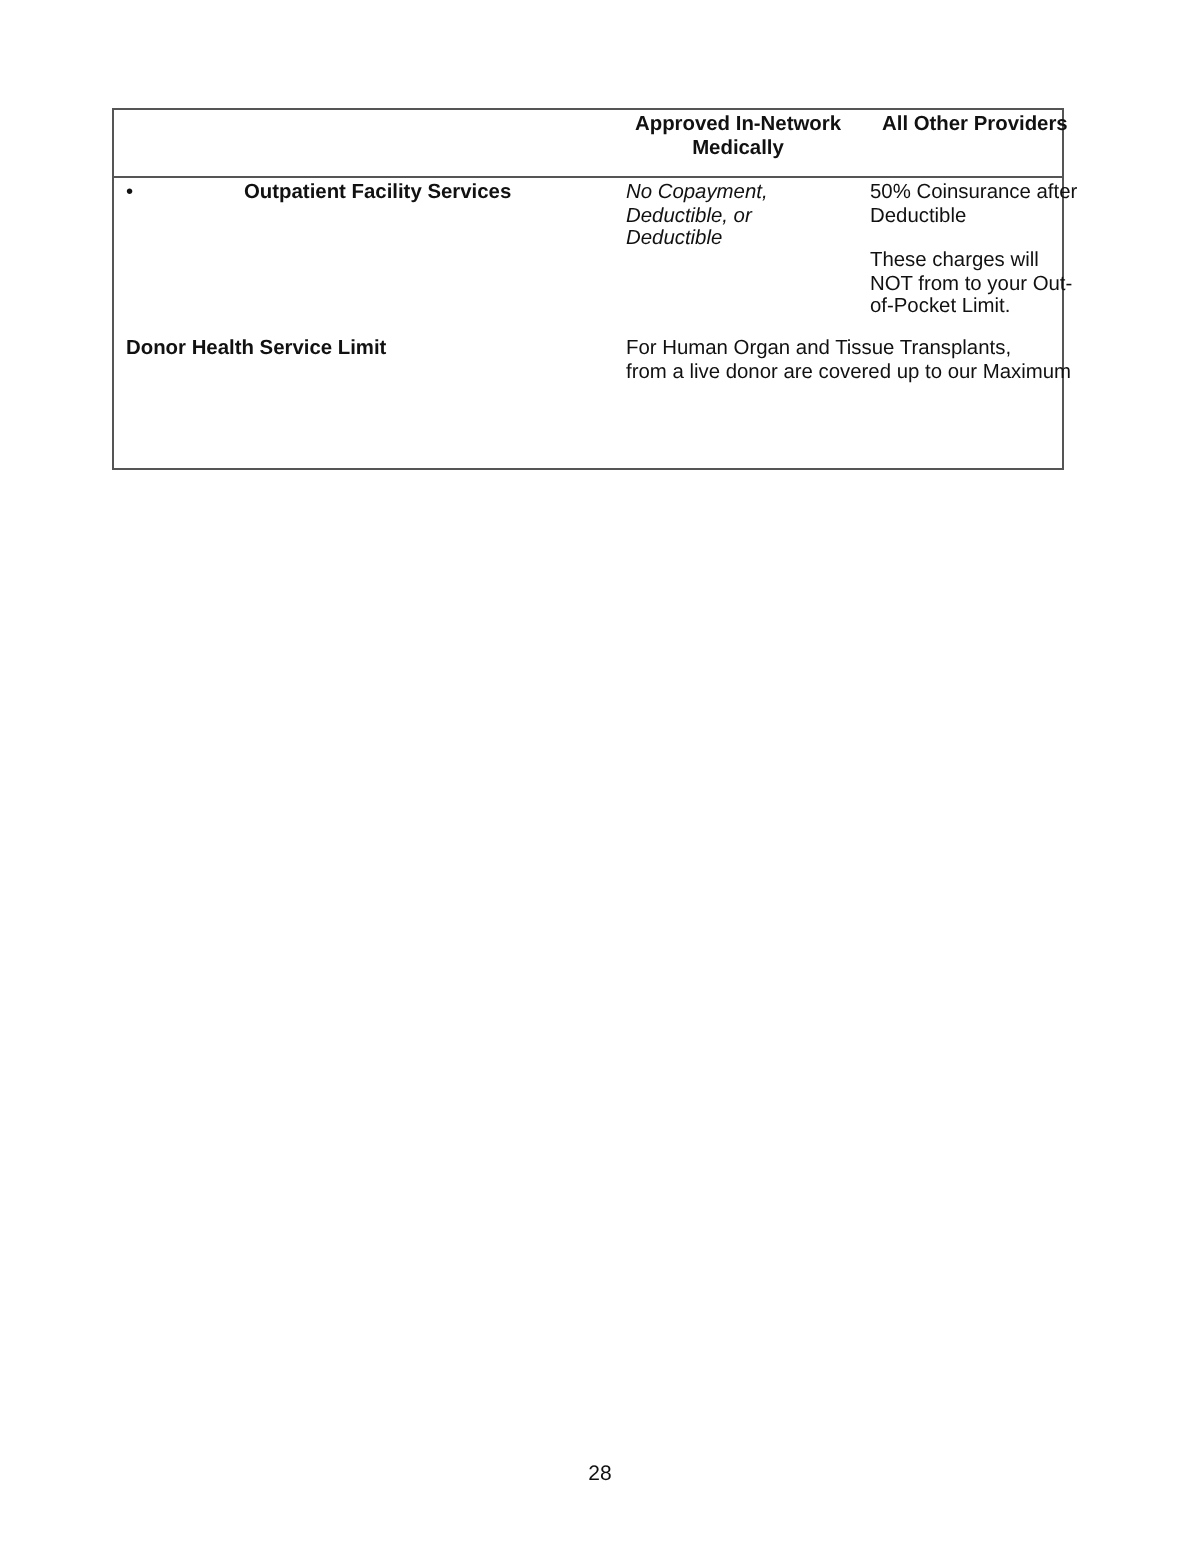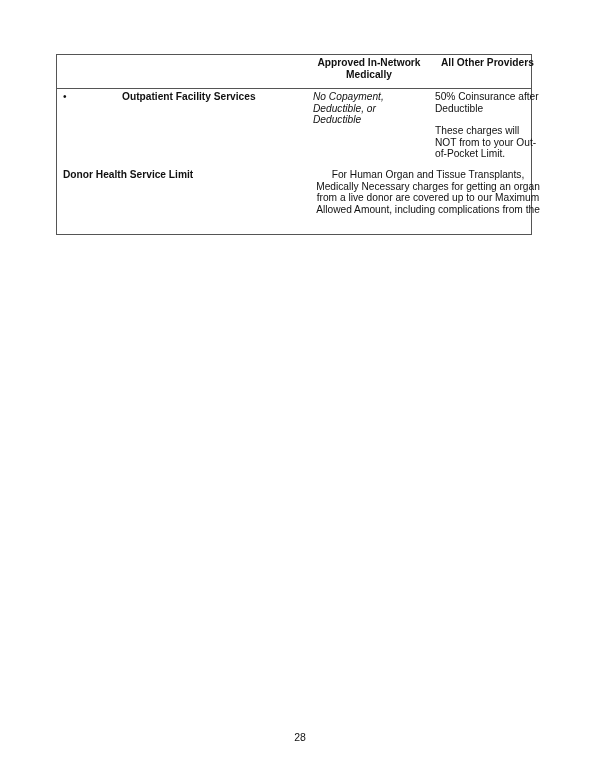--- a/index.html
+++ b/index.html
@@ -36,21 +36,19 @@
     <div>50% Coinsurance after</div>
     <div>Deductible</div>
   </div>
   <div class="cell" style="left:378px; top:70px; width:108px;">
     <div>These charges will</div>
     <div>NOT from to your Out-</div>
     <div>of-Pocket Limit.</div>
   </div>
 
   <div class="cell b" style="left:6px; top:114px;">Donor Health Service Limit</div>
-  <div class="cell" style="left:256px; top:114px; width:230px;text-align:center;">
+  <div class="cell" style="left:256px; top:114px; width:230px;">
     <div>For Human Organ and Tissue Transplants,</div>
-    <div>Medically Necessary charges for getting an organ</div>
     <div>from a live donor are covered up to our Maximum</div>
-    <div>Allowed Amount, including complications from the</div>
   </div>
 </div>
 
 <div class="pageno">28</div>
 
 </body></html>

